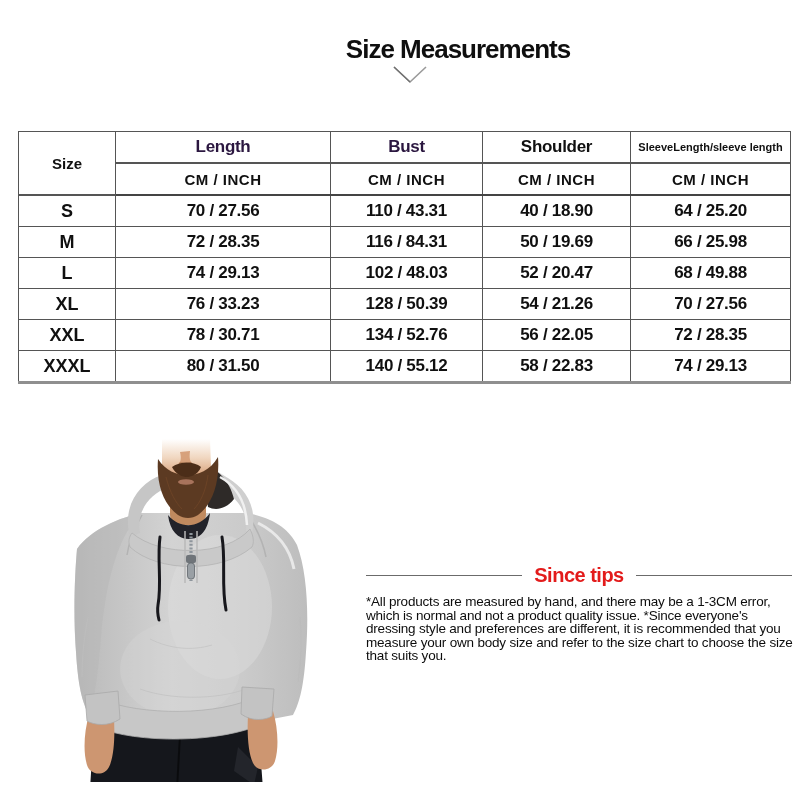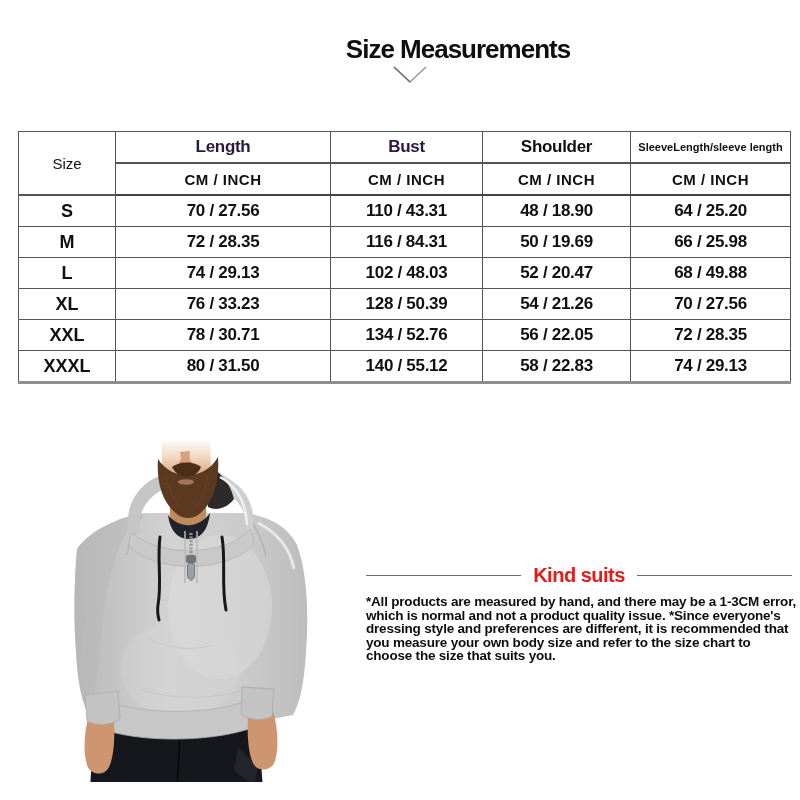--- a/index.html
+++ b/index.html
@@ -18,39 +18,39 @@
     position:absolute;left:18px;top:131px;width:772px;
     border-collapse:collapse;table-layout:fixed;background:#fff;
   }
   table.size-table th,table.size-table td{
     border:1px solid #555;text-align:center;vertical-align:middle;
     padding:0;height:30px;color:#101010;overflow:hidden;white-space:nowrap;
   }
   table.size-table thead th{border-bottom-width:2px;}
   table.size-table tr.units th{border-bottom:2px solid #444;}
   table.size-table tr:last-child td{border-bottom:3px solid #8f8f8f;}
-  th.corner{font-size:15px;font-weight:normal;}
+  th.corner{font-size:15px;font-weight:bold;}
   th.col-main{font-size:17px;font-weight:bold;letter-spacing:-0.3px;}
   th.col-main.accent{color:#2b1740;}
   th.col-main.sleeve{font-size:11px;letter-spacing:0;}
   th.unit{font-size:15px;font-weight:bold;letter-spacing:0.5px;color:#1a1a1a;}
   td.size-cell{font-size:18px;font-weight:bold;}
   td.val-cell{font-size:17px;font-weight:bold;letter-spacing:-0.3px;}
   
   .tips-head{
     position:absolute;left:366px;top:564px;width:426px;
     display:flex;align-items:center;gap:12px;
   }
   .tips-head .line{flex:1;height:0;border-top:1.5px solid #6b6b6b;}
   .tips-title{
     font-size:20px;font-weight:bold;color:#e31b1b;letter-spacing:-0.5px;white-space:nowrap;
   }
   .tips-body{
     position:absolute;left:366px;top:595px;width:430px;margin:0;
-    font-size:13.5px;line-height:13.6px;font-weight:bold;color:#0d0d0d;letter-spacing:-0.2px;
+    font-size:13.5px;line-height:13.6px;font-weight:normal;color:#0d0d0d;letter-spacing:-0.2px;
     text-align:left;
   }
   
   .photo{position:absolute;left:30px;top:437px;width:330px;height:360px;}
   .photo svg{display:block;}
 </style>
 </head>
 <body>
 
 <div class="page">
@@ -83,21 +83,21 @@
         <th class="unit">CM / INCH</th>
         <th class="unit">CM / INCH</th>
         <th class="unit">CM / INCH</th>
       </tr>
     </thead>
     <tbody>
       <tr>
         <td class="size-cell">S</td>
         <td class="val-cell">70 / 27.56</td>
         <td class="val-cell">110 / 43.31</td>
-        <td class="val-cell">48 / 18.90</td>
+        <td class="val-cell">40 / 18.90</td>
         <td class="val-cell">64 / 25.20</td>
       </tr>
       <tr>
         <td class="size-cell">M</td>
         <td class="val-cell">72 / 28.35</td>
         <td class="val-cell">116 / 84.31</td>
         <td class="val-cell">50 / 19.69</td>
         <td class="val-cell">66 / 25.98</td>
       </tr>
       <tr>
@@ -224,18 +224,18 @@
         <path d="M167,94 L167,146" stroke="#b9b9b9" stroke-width="1.5"></path>
         <path d="M161,96 L161,144" stroke="#8e959c" stroke-width="3.2" stroke-dasharray="2 1.6"></path>
         <rect x="156" y="118" width="10" height="8" rx="2" fill="#6f7479"></rect>
         <rect x="157.5" y="126" width="7" height="16" rx="3" fill="#9aa0a5" stroke="#60666b" stroke-width="0.8"></rect>
       </g>
     </svg>
   </div>
 
   <div class="tips-head">
     <span class="line"></span>
-    <span class="tips-title">Kind suits</span>
+    <span class="tips-title">Since tips</span>
     <span class="line"></span>
   </div>
   <p class="tips-body">*All products are measured by hand, and there may be a 1-3CM error, which is normal and not a product quality issue. *Since everyone's dressing style and preferences are different, it is recommended that you measure your own body size and refer to the size chart to choose the size that suits you.</p>
 
 </div>
 
 </body></html>

